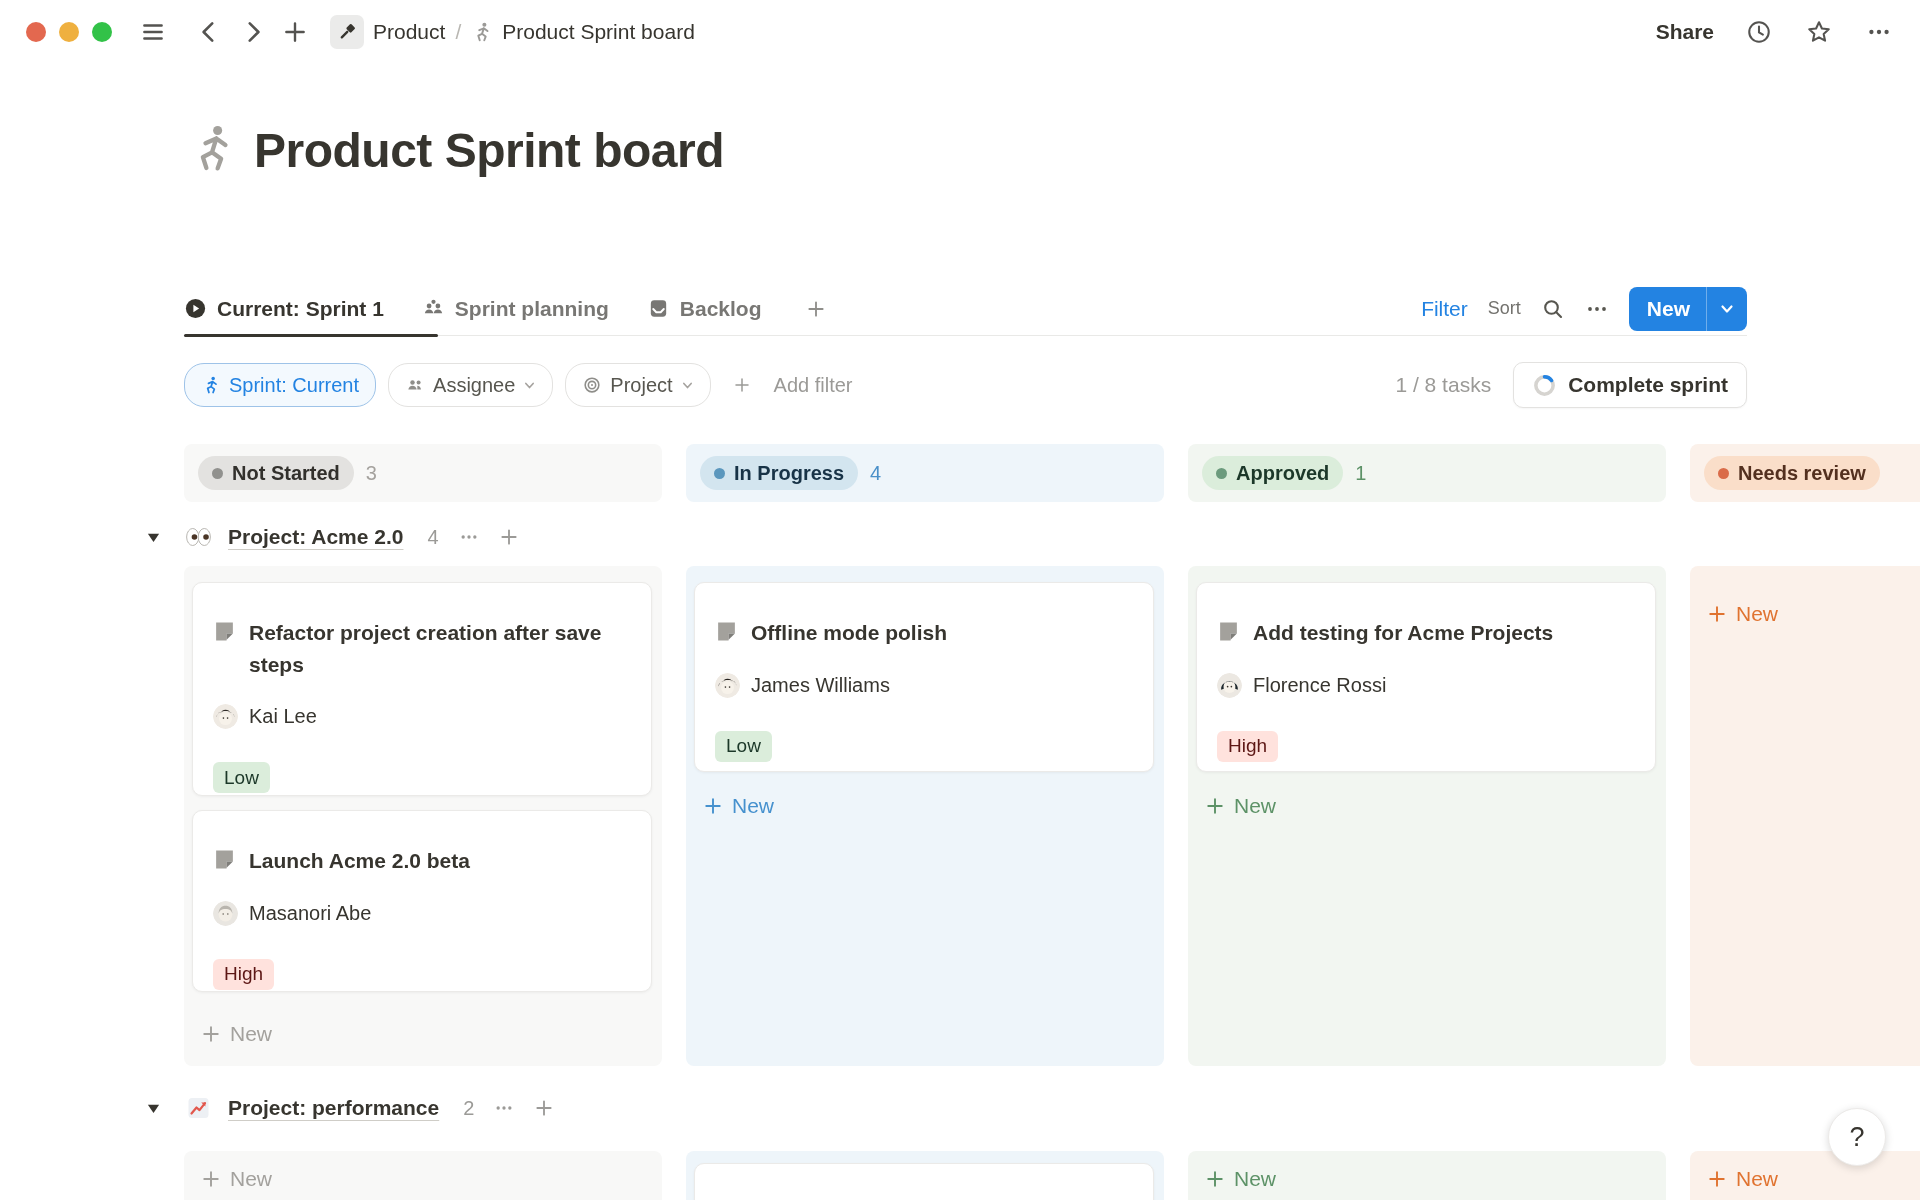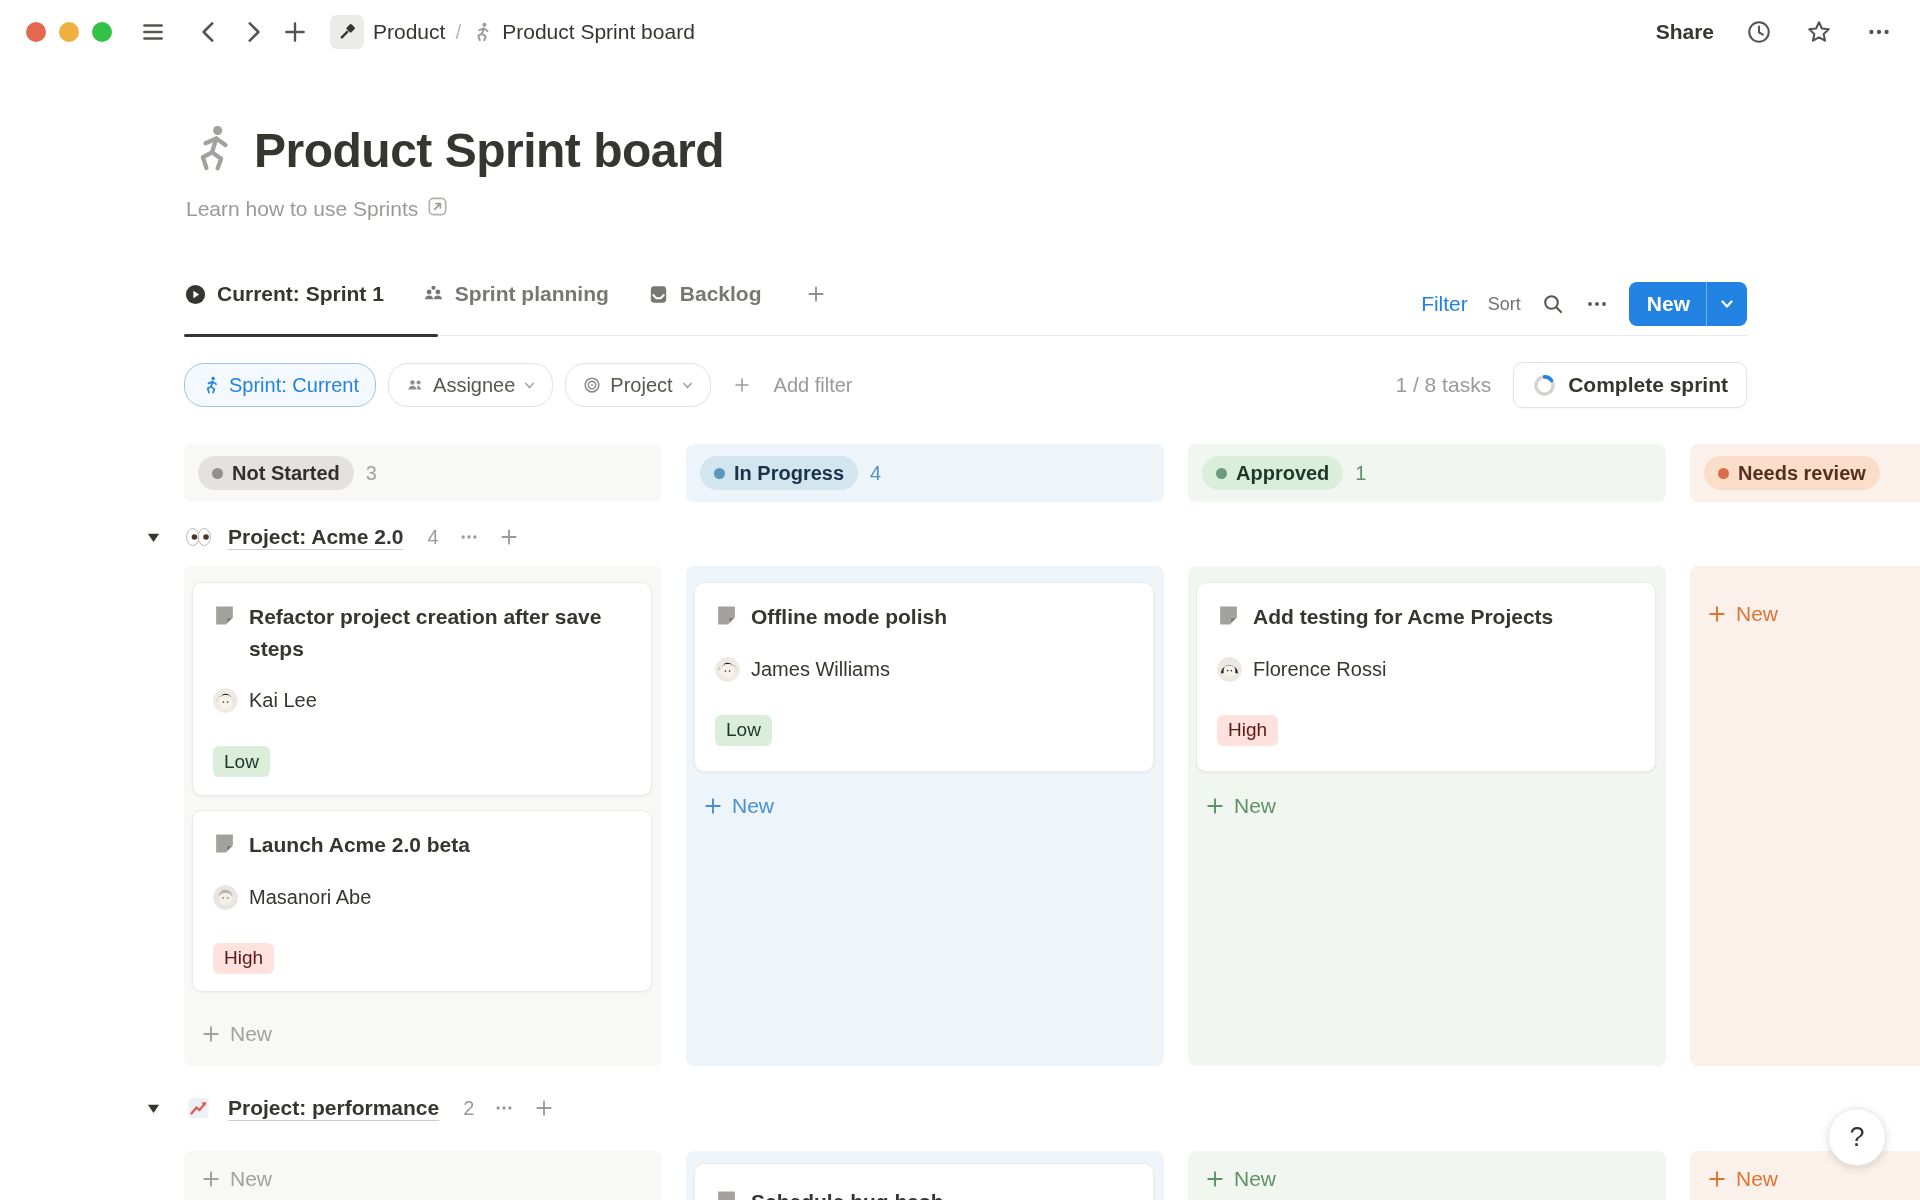--- a/index.html
+++ b/index.html
@@ -25,21 +25,21 @@
 
   
   .title-wrap { position:absolute; left:186px; top:122px; }
   .title-row { display:flex; align-items:center; gap:16px; }
   .page-big-icon svg { width:52px; height:52px; }
   h1.page-title { font-size:48px; font-weight:700; letter-spacing:-0.5px; color:#37352f; }
   .subtitle { margin-top:18px; display:flex; align-items:center; gap:9px; font-size:21px; color:#9b9a97; }
   .ext-icon svg { width:21px; height:21px; }
 
   
-  .tabs-row { position:absolute; left:184px; top:282px; width:1563px; height:54px; border-bottom:1px solid #e9e9e7; display:flex; align-items:flex-start; }
+  .tabs-row { position:absolute; left:184px; top:282px; width:1563px; height:54px; border-bottom:1px solid #e9e9e7; display:flex; align-items:center; }
   .tabs { display:flex; align-items:center; gap:38px; }
   .tab { display:flex; align-items:center; gap:10px; font-size:21px; font-weight:600; color:#787774; }
   .tab svg { width:23px; height:23px; }
   .tab.active { color:#37352f; }
   .tab-add { color:#8f8e8a; margin-left:6px; }
   .tab-add svg{ width:20px; height:20px; }
   .active-underline { position:absolute; left:0; bottom:-2px; width:254px; height:3px; background:#37352f; border-radius:2px; }
   .view-toolbar { margin-left:auto; display:flex; align-items:center; gap:20px; }
   .vt-filter { font-size:21px; color:#2383e2; }
   .vt-sort { font-size:18px; color:#73726e; }
@@ -81,21 +81,21 @@
   .colbody.c0 { background:#f8f8f7; } .colbody.c1 { background:#eef5fa; }
   .colbody.c2 { background:#f2f6f1; } .colbody.c3 { background:#fbf1ea; }
 
   .group-header { position:absolute; left:146px; height:46px; display:flex; align-items:center; gap:14px; }
   .g-toggle { color:#37352f; display:flex; } .g-toggle svg{ width:15px; height:15px; }
   .g-emoji { display:flex; margin-left:10px; } .g-emoji svg{ width:27px; height:24px; }
   .g-title { font-size:21px; font-weight:600; color:#37352f; text-decoration:underline; text-decoration-color:#cfcdc7; text-underline-offset:5px; text-decoration-thickness:1px; margin-left:2px; }
   .g-count { font-size:20px; color:#9b9a97; margin-left:10px; }
   .g-icon { color:#9b9a97; display:flex; margin-left:6px; } .g-icon svg{ width:20px; height:20px; }
 
-  .card { position:absolute; width:460px; background:#fff; border:1px solid #ebeae8; border-radius:10px; box-shadow:0 1px 3px rgba(15,15,15,0.05); padding:18px 20px; overflow:hidden; }
+  .card { position:absolute; width:460px; background:#fff; border:1px solid #ebeae8; border-radius:10px; box-shadow:0 1px 3px rgba(15,15,15,0.05); padding:34px 20px; overflow:hidden; }
   .card-title-row { display:flex; gap:13px; align-items:flex-start; }
   .doc-icon { flex:0 0 auto; margin-top:3px; display:flex; } .doc-icon svg{ width:23px; height:23px; }
   .card-title { font-size:21px; font-weight:600; color:#37352f; line-height:1.5; }
   .assignee-row { display:flex; align-items:center; gap:11px; margin-top:24px; font-size:20px; color:#37352f; }
   .avatar { width:25px; height:25px; border-radius:50%; overflow:hidden; flex:0 0 auto; display:flex; }
   .avatar svg { width:25px; height:25px; }
   .pill-row { margin-top:33px; }
   .prio { display:inline-flex; align-items:center; height:31px; padding:0 11px; border-radius:6px; font-size:19px; }
   .prio.low { background:#dbeddb; color:#1c3829; }
   .prio.high { background:#ffe2dd; color:#5d1715; }
@@ -185,29 +185,20 @@
   <section class="title-wrap">
     <div class="title-row">
       <span class="page-big-icon">
         <svg viewBox="0 0 24 24" fill="none" stroke="#a3a19c" stroke-width="2" stroke-linecap="round" stroke-linejoin="round">
             <circle cx="14.6" cy="3.9" r="2.1" fill="#a3a19c" stroke="none"></circle>
             <path d="M14 7.6l-2 6.4M14 7.6l-5 2.2M14 7.6l4.2 3M12 14l4.2 3-1.6 4.4M12 14l-4.2 2.2 1.6 5"></path>
           </svg>
       </span>
       <h1 class="page-title">Product Sprint board</h1>
     </div>
-    <div class="subtitle">
-      <span>Learn how to use Sprints</span>
-      <span class="ext-icon">
-        <svg viewBox="0 0 20 20" fill="none">
-            <rect x="2.2" y="2.2" width="15.6" height="15.6" rx="4" stroke="#b3b1ac" stroke-width="1.6"></rect>
-            <path d="M7.3 12.7l5.4-5.4M8.6 7.3h4.1v4.1" stroke="#9b9a97" stroke-width="1.6" stroke-linecap="round" stroke-linejoin="round"></path>
-          </svg>
-      </span>
-    </div>
   </section>
 
   <div class="tabs-row">
     <div class="tabs">
       <span class="tab active">
         <svg viewBox="0 0 24 24">
             <circle cx="12" cy="12" r="10" fill="#37352f"></circle>
             <path d="M9.8 8l6 4-6 4z" fill="#fff"></path>
           </svg>
         <span>Current: Sprint 1</span>

